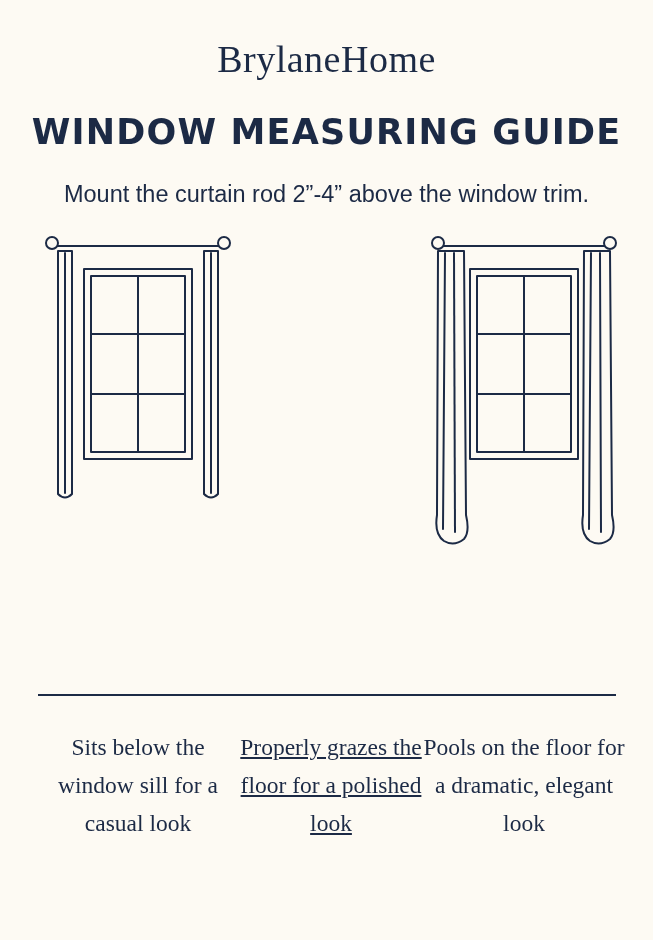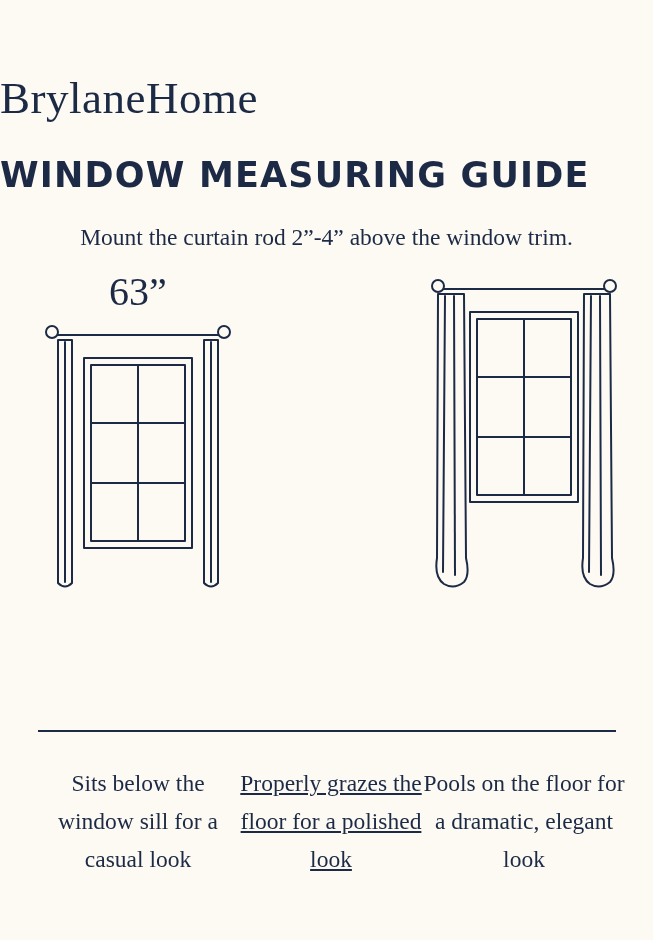--- a/index.html
+++ b/index.html
@@ -15,41 +15,41 @@
     overflow: hidden;
     position: relative;
   }
   .page {
     width: 653px;
     height: 940px;
     position: relative;
     box-sizing: border-box;
   }
   .brand {
-    text-align: left;
+    text-align: center;
     font-family: "Liberation Serif", serif;
-    font-size: 45px;
+    font-size: 38px;
     letter-spacing: 0.5px;
     color: #1c2a45;
-    margin-top: 76px;
+    margin-top: 40px;
     line-height: 1;
   }
   .guide-title {
-    text-align: left;
+    text-align: center;
     font-family: "DejaVu Sans", sans-serif;
     font-weight: bold;
     font-size: 35px;
     letter-spacing: 1.2px;
     color: #1c2a45;
     margin-top: 37px;
     line-height: 1;
   }
   .subtitle {
     text-align: center;
-    font-family: Liberation Serif, serif;
+    font-family: Liberation Sans, sans-serif;
     font-size: 23.5px;
     color: #1c2a45;
     margin-top: 33px;
     line-height: 1;
   }
   .panels {
     position: relative;
     margin-top: 22px;
     height: 420px;
   }
@@ -114,21 +114,20 @@
 
   <div class="brand">BrylaneHome</div>
 
   <div class="guide-title">WINDOW MEASURING GUIDE</div>
 
   <div class="subtitle">Mount the curtain rod 2”-4” above the window trim.</div>
 
   <div class="panels">
 
     <div class="panel p0">
-      <div class="size-label">63”</div>
       <div class="art">
         <svg width="200" height="330" viewBox="0 0 200 330" fill="none" stroke="#1c2a45" stroke-width="2" stroke-linejoin="round" stroke-linecap="round">
 
           <line x1="16" y1="17" x2="184" y2="17"></line>
           <circle cx="14" cy="14" r="6" fill="#fdfaf3"></circle>
           <circle cx="186" cy="14" r="6" fill="#fdfaf3"></circle>
 
           <rect x="46" y="40" width="108" height="190" fill="#fdfaf3"></rect>
           <rect x="53" y="47" width="94" height="176" fill="#fdfaf3"></rect>
           <line x1="100" y1="47" x2="100" y2="223"></line>

